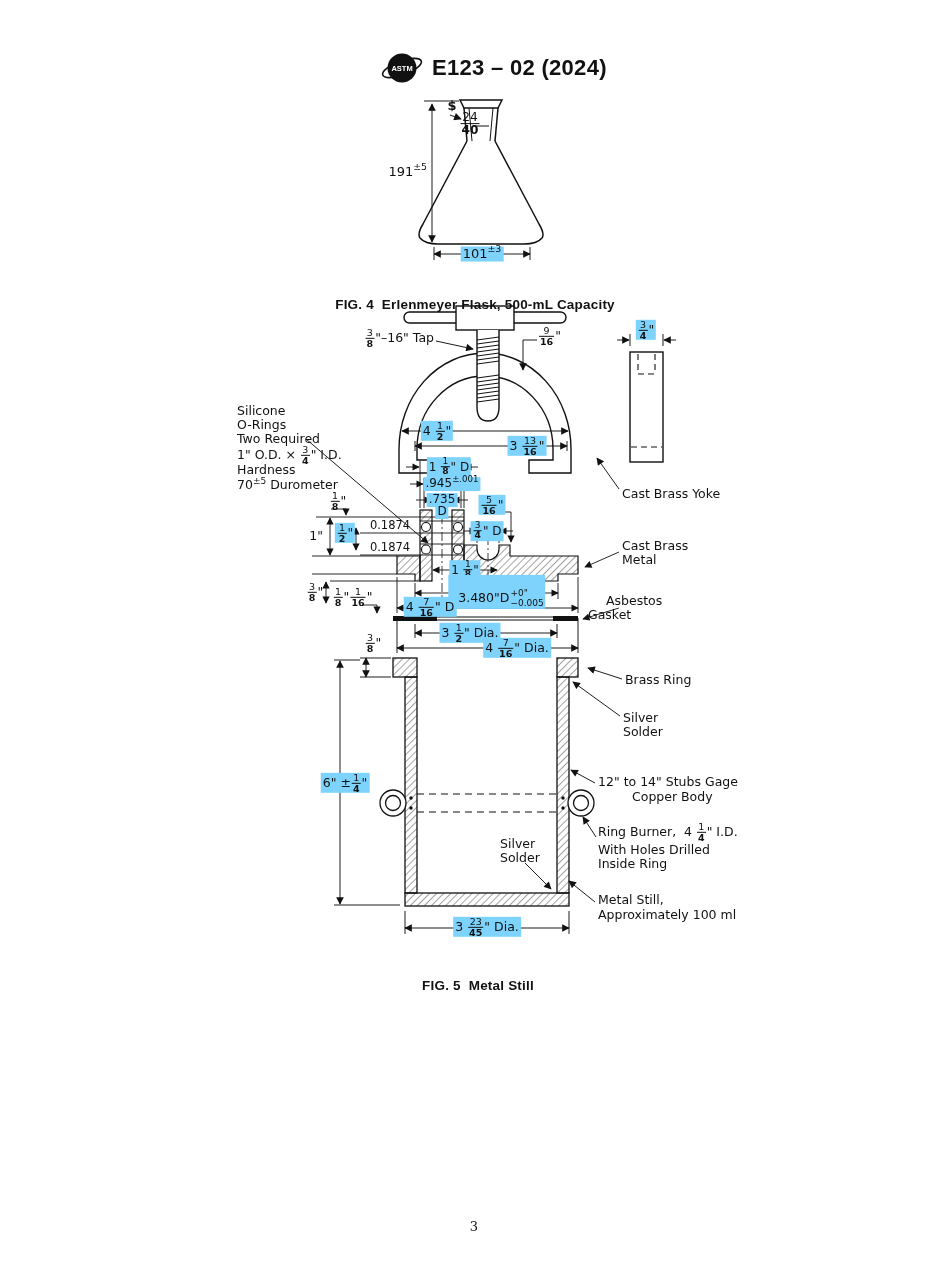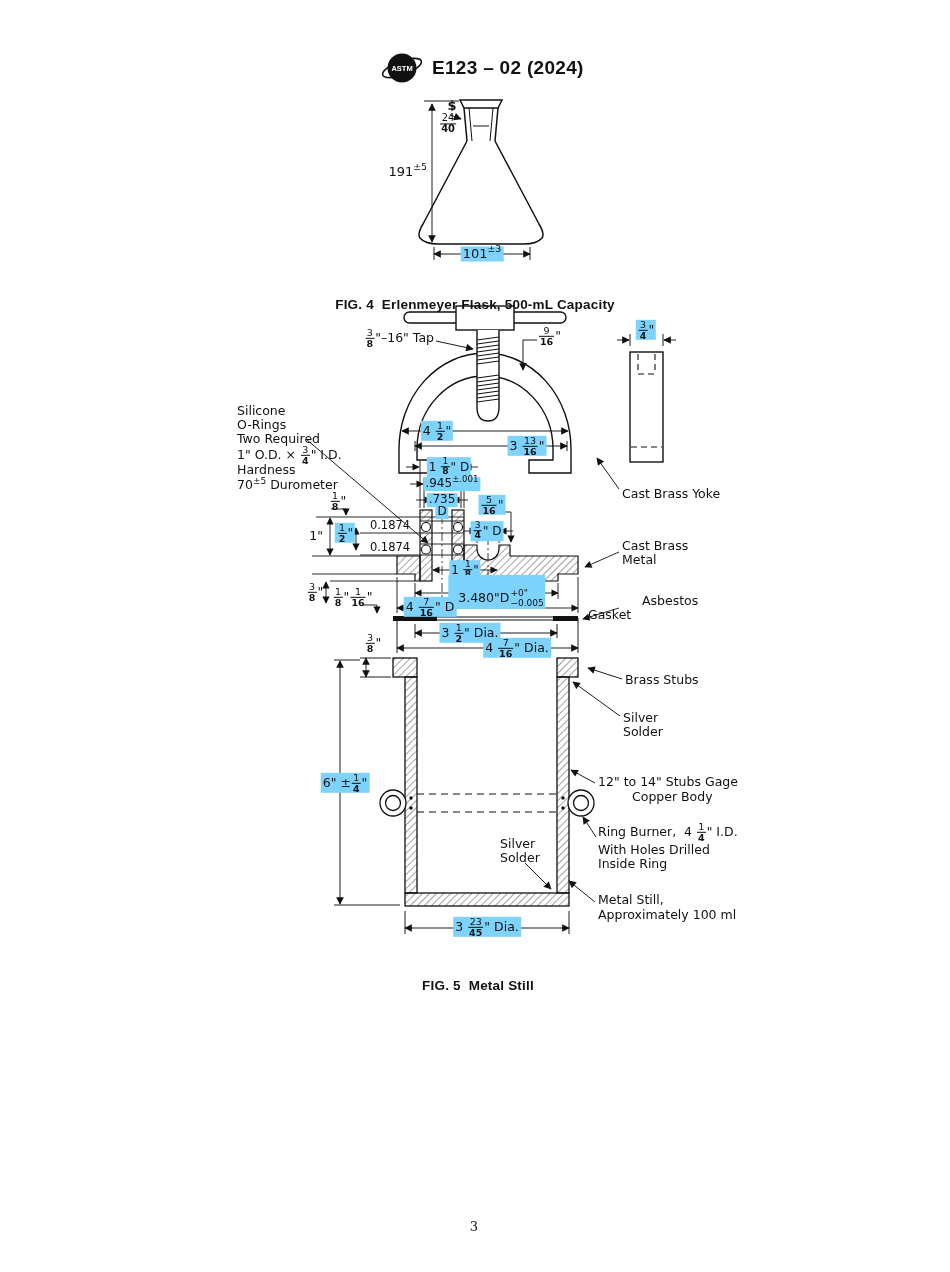--- a/index.html
+++ b/index.html
@@ -6,21 +6,21 @@
   .page{position:relative;width:950px;height:1272px;background:#ffffff;margin:0 auto;overflow:hidden;
         font-family:"DejaVu Sans",sans-serif;color:#111;}
   svg{position:absolute;left:0;top:0;}
   .lab{position:absolute;white-space:pre;font-size:12.5px;line-height:1.15;color:#111;z-index:3;}
   .c{transform:translate(-50%,-50%);text-align:center;}
   .l{transform:translateY(-50%);}
   .r{transform:translate(-100%,-50%);text-align:right;}
   .wbg{background:#7dd3fc;padding:0 2px;}
   .sm{font-size:11.5px;}
   .cap{font-family:"Liberation Sans",sans-serif;font-weight:bold;font-size:13.5px;letter-spacing:.2px;margin-top:30px;}
-  .title{font-family:"Liberation Sans",sans-serif;font-weight:bold;font-size:19px;letter-spacing:.3px;}
+  .title{font-family:"Liberation Sans",sans-serif;font-weight:bold;font-size:22px;letter-spacing:.3px;}
   .pgnum{font-family:"DejaVu Serif",serif;font-size:13px;}
   .fr{display:inline-flex;flex-direction:column;text-align:center;vertical-align:middle;
       line-height:1.02;font-size:0.76em;margin:0 1px;}
   .fr .n{border-bottom:1px solid #111;padding:0 1px;}
   .fr .d{padding:0 1px;font-weight:bold;}
   sup{font-size:0.72em;line-height:0;}
   .tolstack{display:inline-flex;flex-direction:column;font-size:9px;line-height:1.1;vertical-align:middle;margin-left:1px;text-align:left;}
 </style>
 </head>
 <body>
@@ -223,21 +223,21 @@
     <line x1="595" y1="783" x2="571" y2="770" marker-end="url(#ah)"></line>
     <line x1="596" y1="837" x2="583" y2="817" marker-end="url(#ah)"></line>
     <line x1="525" y1="863" x2="551" y2="889" marker-end="url(#ah)"></line>
     <line x1="595" y1="902" x2="569" y2="881" marker-end="url(#ah)"></line>
   </g>
 </svg>
 
 <div class="lab l title" style="left:432px;top:68px;">E123 – 02 (2024)</div>
 
 <div class="lab c" style="left:452px;top:106px;font-weight:bold;font-size:13px;">$</div>
-<div class="lab c" style="left:448px;top:124px;font-size:13px;"><span class="fr"><span class="n">24</span><span class="d">40</span></span></div>
+<div class="lab c" style="left:470px;top:124px;font-size:16px;"><span class="fr"><span class="n">24</span><span class="d">40</span></span></div>
 <div class="lab r" style="left:427px;top:172px;font-size:13px;">191<sup>±5</sup></div>
 <div class="lab c wbg" style="left:482px;top:254px;font-size:13px;">101<sup>±3</sup></div>
 <div class="lab c cap" style="left:475px;top:275px;">FIG. 4  Erlenmeyer Flask, 500-mL Capacity</div>
 
 <div class="lab r" style="left:434px;top:338px;"><span class="fr"><span class="n">3</span><span class="d">8</span></span>"–16" Tap</div>
 <div class="lab l" style="left:538px;top:336px;"><span class="fr"><span class="n">9</span><span class="d">16</span></span>"</div>
 <div class="lab c wbg" style="left:437px;top:431px;">4 <span class="fr"><span class="n">1</span><span class="d">2</span></span>"</div>
 <div class="lab c wbg" style="left:527px;top:446px;">3 <span class="fr"><span class="n">13</span><span class="d">16</span></span>"</div>
 <div class="lab c wbg" style="left:646px;top:330px;"><span class="fr"><span class="n">3</span><span class="d">4</span></span>"</div>
 <div class="lab l" style="left:622px;top:494px;">Cast Brass Yoke</div>
@@ -264,28 +264,28 @@
 <div class="lab c wbg" style="left:497px;top:592px;font-size:12.5px;">
   <span>3.480"D</span><span class="tolstack"><span>+0"</span><span>−0.005</span></span>
 </div>
 <div class="lab c wbg" style="left:430px;top:607px;">4 <span class="fr"><span class="n">7</span><span class="d">16</span></span>" D</div>
 <div class="lab l" style="left:622px;top:546px;">Cast Brass</div>
 <div class="lab l" style="left:622px;top:560px;">Metal</div>
 <div class="lab c" style="left:315px;top:592px;"><span class="fr"><span class="n">3</span><span class="d">8</span></span>"</div>
 <div class="lab c" style="left:341px;top:597px;"><span class="fr"><span class="n">1</span><span class="d">8</span></span>"</div>
 <div class="lab c" style="left:361px;top:597px;"><span class="fr"><span class="n">1</span><span class="d">16</span></span>"</div>
 
-<div class="lab l" style="left:642px;top:601px;text-align:center;">Asbestos</div>
+<div class="lab l" style="left:606px;top:601px;text-align:center;">Asbestos</div>
 <div class="lab l" style="left:588px;top:615px;">Gasket</div>
 <div class="lab c wbg" style="left:470px;top:633px;">3 <span class="fr"><span class="n">1</span><span class="d">2</span></span>" Dia.</div>
 <div class="lab c wbg" style="left:517px;top:648px;">4 <span class="fr"><span class="n">7</span><span class="d">16</span></span>" Dia.</div>
 
 <div class="lab c" style="left:373px;top:643px;"><span class="fr"><span class="n">3</span><span class="d">8</span></span>"</div>
 <div class="lab c wbg" style="left:345px;top:783px;">6" ±<span class="fr"><span class="n">1</span><span class="d">4</span></span>"</div>
-<div class="lab l" style="left:625px;top:680px;">Brass Stubs</div>
+<div class="lab l" style="left:625px;top:680px;">Brass Ring</div>
 <div class="lab l" style="left:623px;top:718px;">Silver</div>
 <div class="lab l" style="left:623px;top:732px;">Solder</div>
 <div class="lab l" style="left:598px;top:782px;">12" to 14" Stubs Gage</div>
 <div class="lab l" style="left:632px;top:797px;">Copper Body</div>
 <div class="lab l" style="left:598px;top:832px;">Ring Burner,  4 <span class="fr"><span class="n">1</span><span class="d">4</span></span>" I.D.</div>
 <div class="lab l" style="left:598px;top:850px;">With Holes Drilled</div>
 <div class="lab l" style="left:598px;top:864px;">Inside Ring</div>
 <div class="lab l" style="left:500px;top:844px;">Silver</div>
 <div class="lab l" style="left:500px;top:858px;">Solder</div>
 <div class="lab l" style="left:598px;top:900px;">Metal Still,</div>

